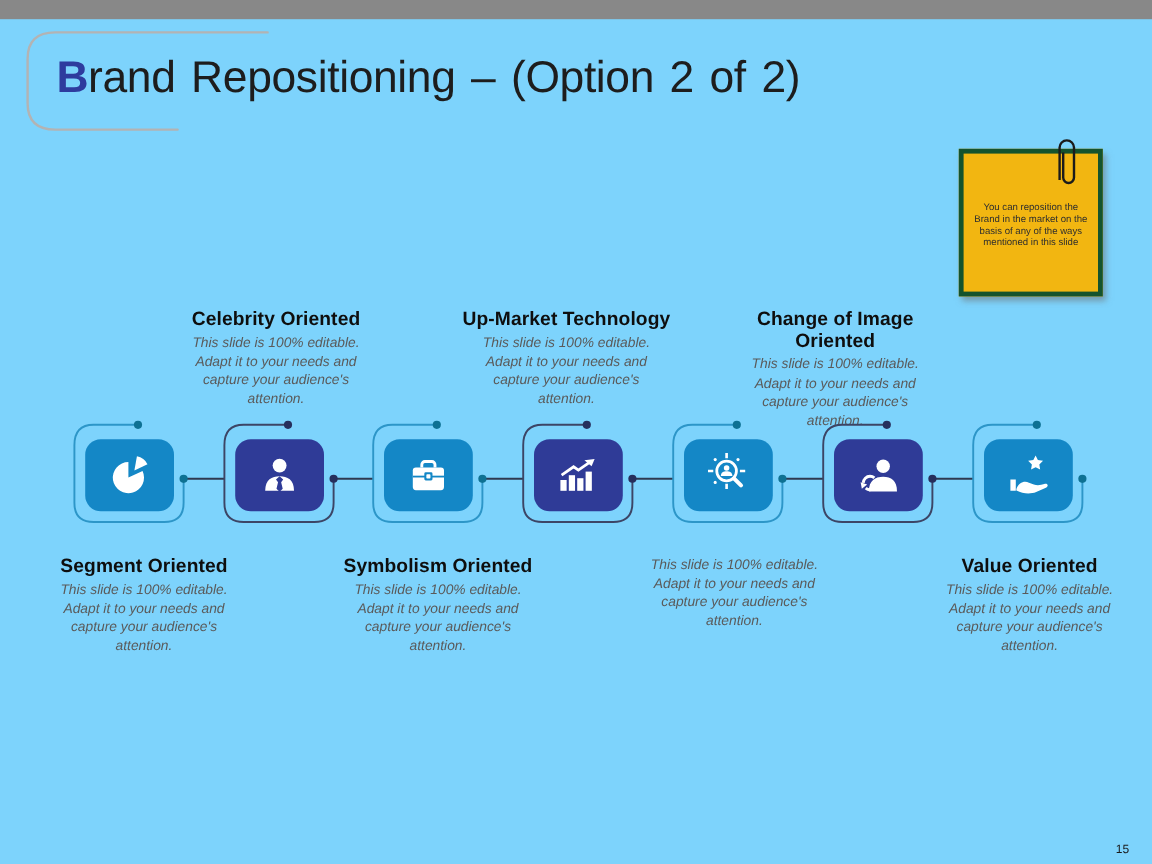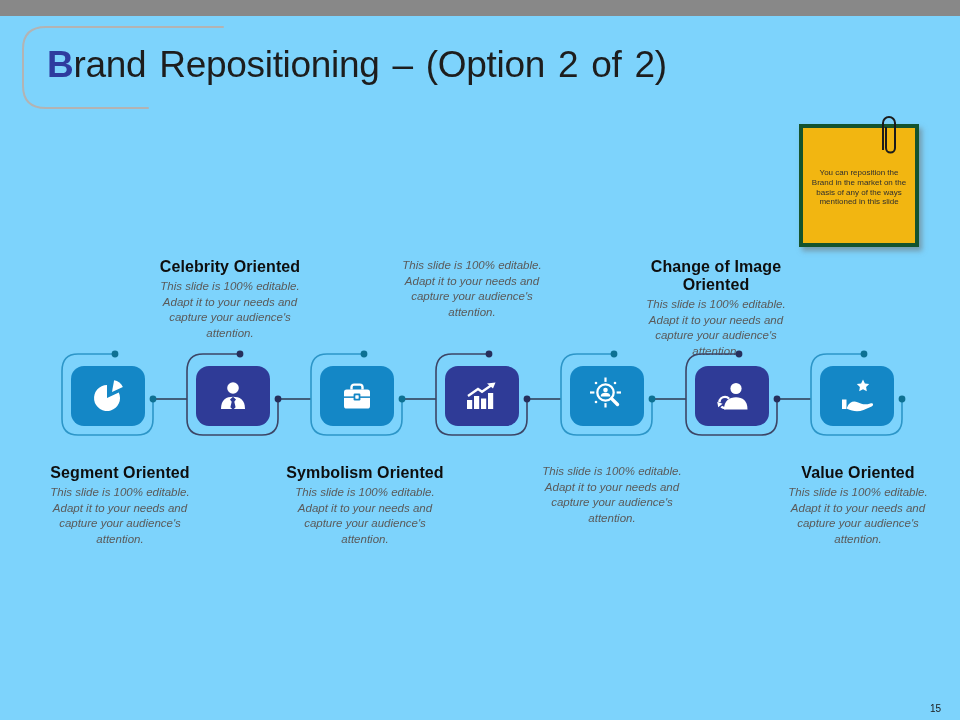--- a/index.html
+++ b/index.html
@@ -51,23 +51,24 @@
   </div>
   <svg class="paperclip" width="30" height="46" viewBox="0 0 30 46">
     <path d="M11,38 V11 a6,6 0 0 1 12,0 v25 a4.5,4.5 0 0 1 -9,0 V15" fill="none" stroke="#1b1b1b" stroke-width="2"></path>
   </svg>
 
   <div class="label" style="left:135px;top:242px;">
     <h3>Celebrity Oriented</h3>
     <p>This slide is 100% editable. Adapt it to your needs and capture your audience's attention.</p>
   </div>
   <div class="label" style="left:377px;top:242px;">
+    <h3>Up-Market Technology</h3>
     <p>This slide is 100% editable. Adapt it to your needs and capture your audience's attention.</p>
   </div>
-  <div class="label wide" style="left:616px;top:242px;">
+  <div class="label wide" style="left:596px;top:242px;">
     <h3>Change of Image Oriented</h3>
     <p>This slide is 100% editable. Adapt it to your needs and capture your audience's attention.</p>
   </div>
 
   <div class="label" style="left:25px;top:448px;text-align:center;">
     <h3>Segment Oriented</h3>
     <p>This slide is 100% editable. Adapt it to your needs and capture your audience's attention.</p>
   </div>
   <div class="label" style="left:270px;top:448px;">
     <h3>Symbolism Oriented</h3>

